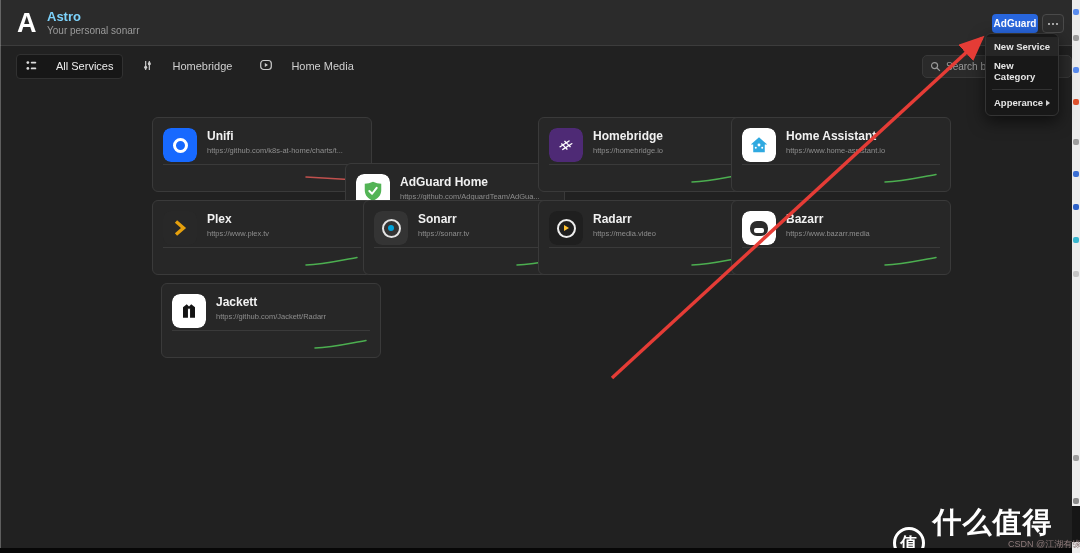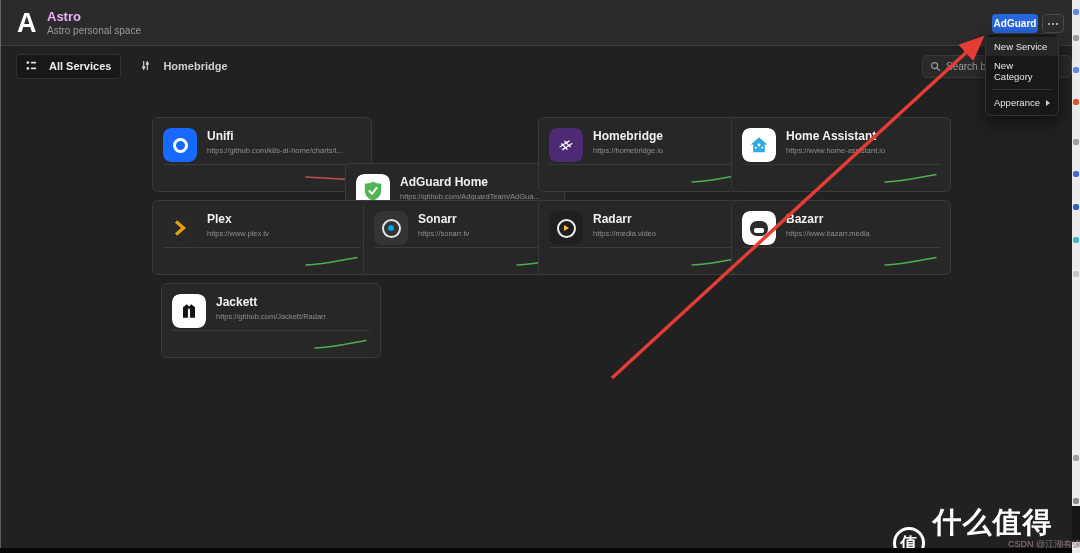--- a/index.html
+++ b/index.html
@@ -3,45 +3,45 @@
 <meta charset="utf-8">
 <style>
   * { margin:0; padding:0; box-sizing:border-box; }
   html,body { background:#0a0a0a; }
   body { font-family:"Liberation Sans", sans-serif; }
   .screen { position:relative; width:1080px; height:553px; background:#212121; overflow:hidden; }
 
   
   .header { position:absolute; left:0; top:0; width:1072px; height:46px; background:#2b2b2b; border-bottom:1px solid #3c3c3c; }
   .logo { position:absolute; left:17px; top:7px; color:#fff; font-size:27px; font-weight:800; line-height:32px; }
-  .app-title { position:absolute; left:47px; top:9px; color:#f0abfc; font-size:13px; font-weight:700; }
+  .app-title { position:absolute; left:47px; top:9px; color:#7dd3fc; font-size:13px; font-weight:700; }
   .app-sub { position:absolute; left:47px; top:25px; color:#9b9b9b; font-size:10px; }
   .manage-btn { position:absolute; left:992px; top:14px; width:46px; height:19px; background:#2866dd; color:#fff; font-size:10px; font-weight:600; border:none; border-radius:4px; display:flex; align-items:center; justify-content:center; cursor:pointer; }
   .more-btn { position:absolute; left:1042px; top:14px; width:22px; height:19px; background:#2e2e2e; border:1px solid #4a4a4a; border-radius:4px; display:flex; align-items:center; justify-content:center; gap:2px; cursor:pointer; }
   .more-btn i { width:2px; height:2px; background:#cfcfcf; border-radius:50%; display:block; }
 
   
   .tabbar { position:absolute; left:0; top:47px; width:1072px; height:38px; display:flex; align-items:center; padding-left:16px; gap:10px; }
-  .tab { display:flex; align-items:center; gap:12px; padding:5px 9px; border-radius:4px; color:#cfcfcf; font-size:11px; font-weight:700; cursor:pointer; }
+  .tab { display:flex; align-items:center; gap:19px; padding:5px 9px; border-radius:4px; color:#cfcfcf; font-size:11px; font-weight:400; cursor:pointer; }
   .tab.active { background:#171717; border:1px solid #313131; color:#ececec; }
   .search { position:absolute; left:922px; top:8px; width:150px; height:23px; background:#2a2a2a; border:1px solid #383838; border-radius:5px; display:flex; align-items:center; padding:0 7px; gap:5px; }
   .search input { background:transparent; border:none; outline:none; color:#ddd; font-size:10px; width:100%; font-family:"Liberation Sans", sans-serif; }
   .search input::placeholder { color:#9a9a9a; }
 
   
   .card { position:absolute; width:220px; height:75px; background:#272727; border:1px solid #3a3a3a; border-radius:6px; cursor:pointer; }
   .card-icon { position:absolute; left:10px; top:10px; width:34px; height:34px; border-radius:8px; display:flex; align-items:center; justify-content:center; overflow:hidden; }
   .card-title { position:absolute; left:54px; top:11px; color:#f1f1f1; font-size:12px; font-weight:700; white-space:nowrap; }
   .card-url { position:absolute; left:54px; top:28px; right:6px; color:#8e8e8e; font-size:7.5px; white-space:nowrap; overflow:hidden; }
   .card-divider { position:absolute; left:10px; right:10px; top:46px; border-top:1px solid #3a3a3a; }
   .card-spark { position:absolute; right:12px; bottom:6px; }
 
   
   .dropdown { position:absolute; left:985px; top:33px; width:74px; background:#181818; border:1px solid #343434; border-radius:6px; padding:3px 0; box-shadow:0 6px 16px rgba(0,0,0,.55); z-index:40; }
-  .menu-item { position:relative; display:flex; align-items:center; justify-content:space-between; padding:4px 8px; color:#e6e6e6; font-size:9.5px; cursor:pointer; }
+  .menu-item { position:relative; display:flex; align-items:center; justify-content:space-between; padding:4px 8px; color:#e6e6e6; font-size:9.5px; cursor:pointer;font-weight:bold; }
   .menu-item.hover { background:#262626; }
   .menu-divider { border-top:1px solid #333; margin:3px 6px; }
   .chev { width:0; height:0; border-left:4px solid #cfcfcf; border-top:3px solid transparent; border-bottom:3px solid transparent; }
 
   
   .arrow-overlay { position:absolute; left:0; top:0; z-index:50; pointer-events:none; }
 
   
   .wm { position:absolute; left:893px; top:503px; display:flex; align-items:center; gap:8px; z-index:30; }
   .wm-badge { width:32px; height:32px; border:3px solid #fff; border-radius:50%; color:#fff; font-size:17px; font-weight:700; display:flex; align-items:center; justify-content:center; }
@@ -56,21 +56,21 @@
   .left-edge { position:absolute; left:0; top:0; width:1px; height:553px; background:rgba(210,210,210,.35); }
 </style>
 </head>
 <body>
 
 <div class="screen">
 
   <div class="header">
     <div class="logo">A</div>
     <div class="app-title">Astro</div>
-    <div class="app-sub">Astro personal space</div>
+    <div class="app-sub">Your personal sonarr</div>
     <button class="manage-btn">AdGuard</button>
     <div class="more-btn">
         <i></i>
         <i></i>
         <i></i>
       </div>
   </div>
 
   <div class="tabbar">
     <div class="tab active">
@@ -87,20 +87,29 @@
     <div class="tab">
       <span>
         <svg width="11" height="11" viewBox="0 0 12 12">
             <line x1="4" y1="1" x2="4" y2="11" stroke="#ccc" stroke-width="1.3"></line>
             <line x1="8" y1="1" x2="8" y2="11" stroke="#ccc" stroke-width="1.3"></line>
             <circle cx="4" cy="8" r="1.7" fill="#ccc"></circle>
             <circle cx="8" cy="4" r="1.7" fill="#ccc"></circle>
           </svg>
       </span>
       <span>Homebridge</span>
+    </div>
+    <div class="tab">
+      <span>
+        <svg width="12" height="12" viewBox="0 0 12 12">
+            <rect x="0.7" y="1.5" width="10.6" height="9" rx="3" fill="none" stroke="#ccc" stroke-width="1.2"></rect>
+            <path d="M4.8 4 L8 6 L4.8 8 Z" fill="#ccc"></path>
+          </svg>
+      </span>
+      <span>Home Media</span>
     </div>
     <div class="search">
       <span>
         <svg width="11" height="11" viewBox="0 0 12 12">
             <circle cx="5" cy="5" r="3.3" fill="none" stroke="#999" stroke-width="1.3"></circle>
             <line x1="7.6" y1="7.6" x2="10.8" y2="10.8" stroke="#999" stroke-width="1.3"></line>
           </svg>
       </span>
       <input type="text" placeholder="Search by service" style="">
     </div>

